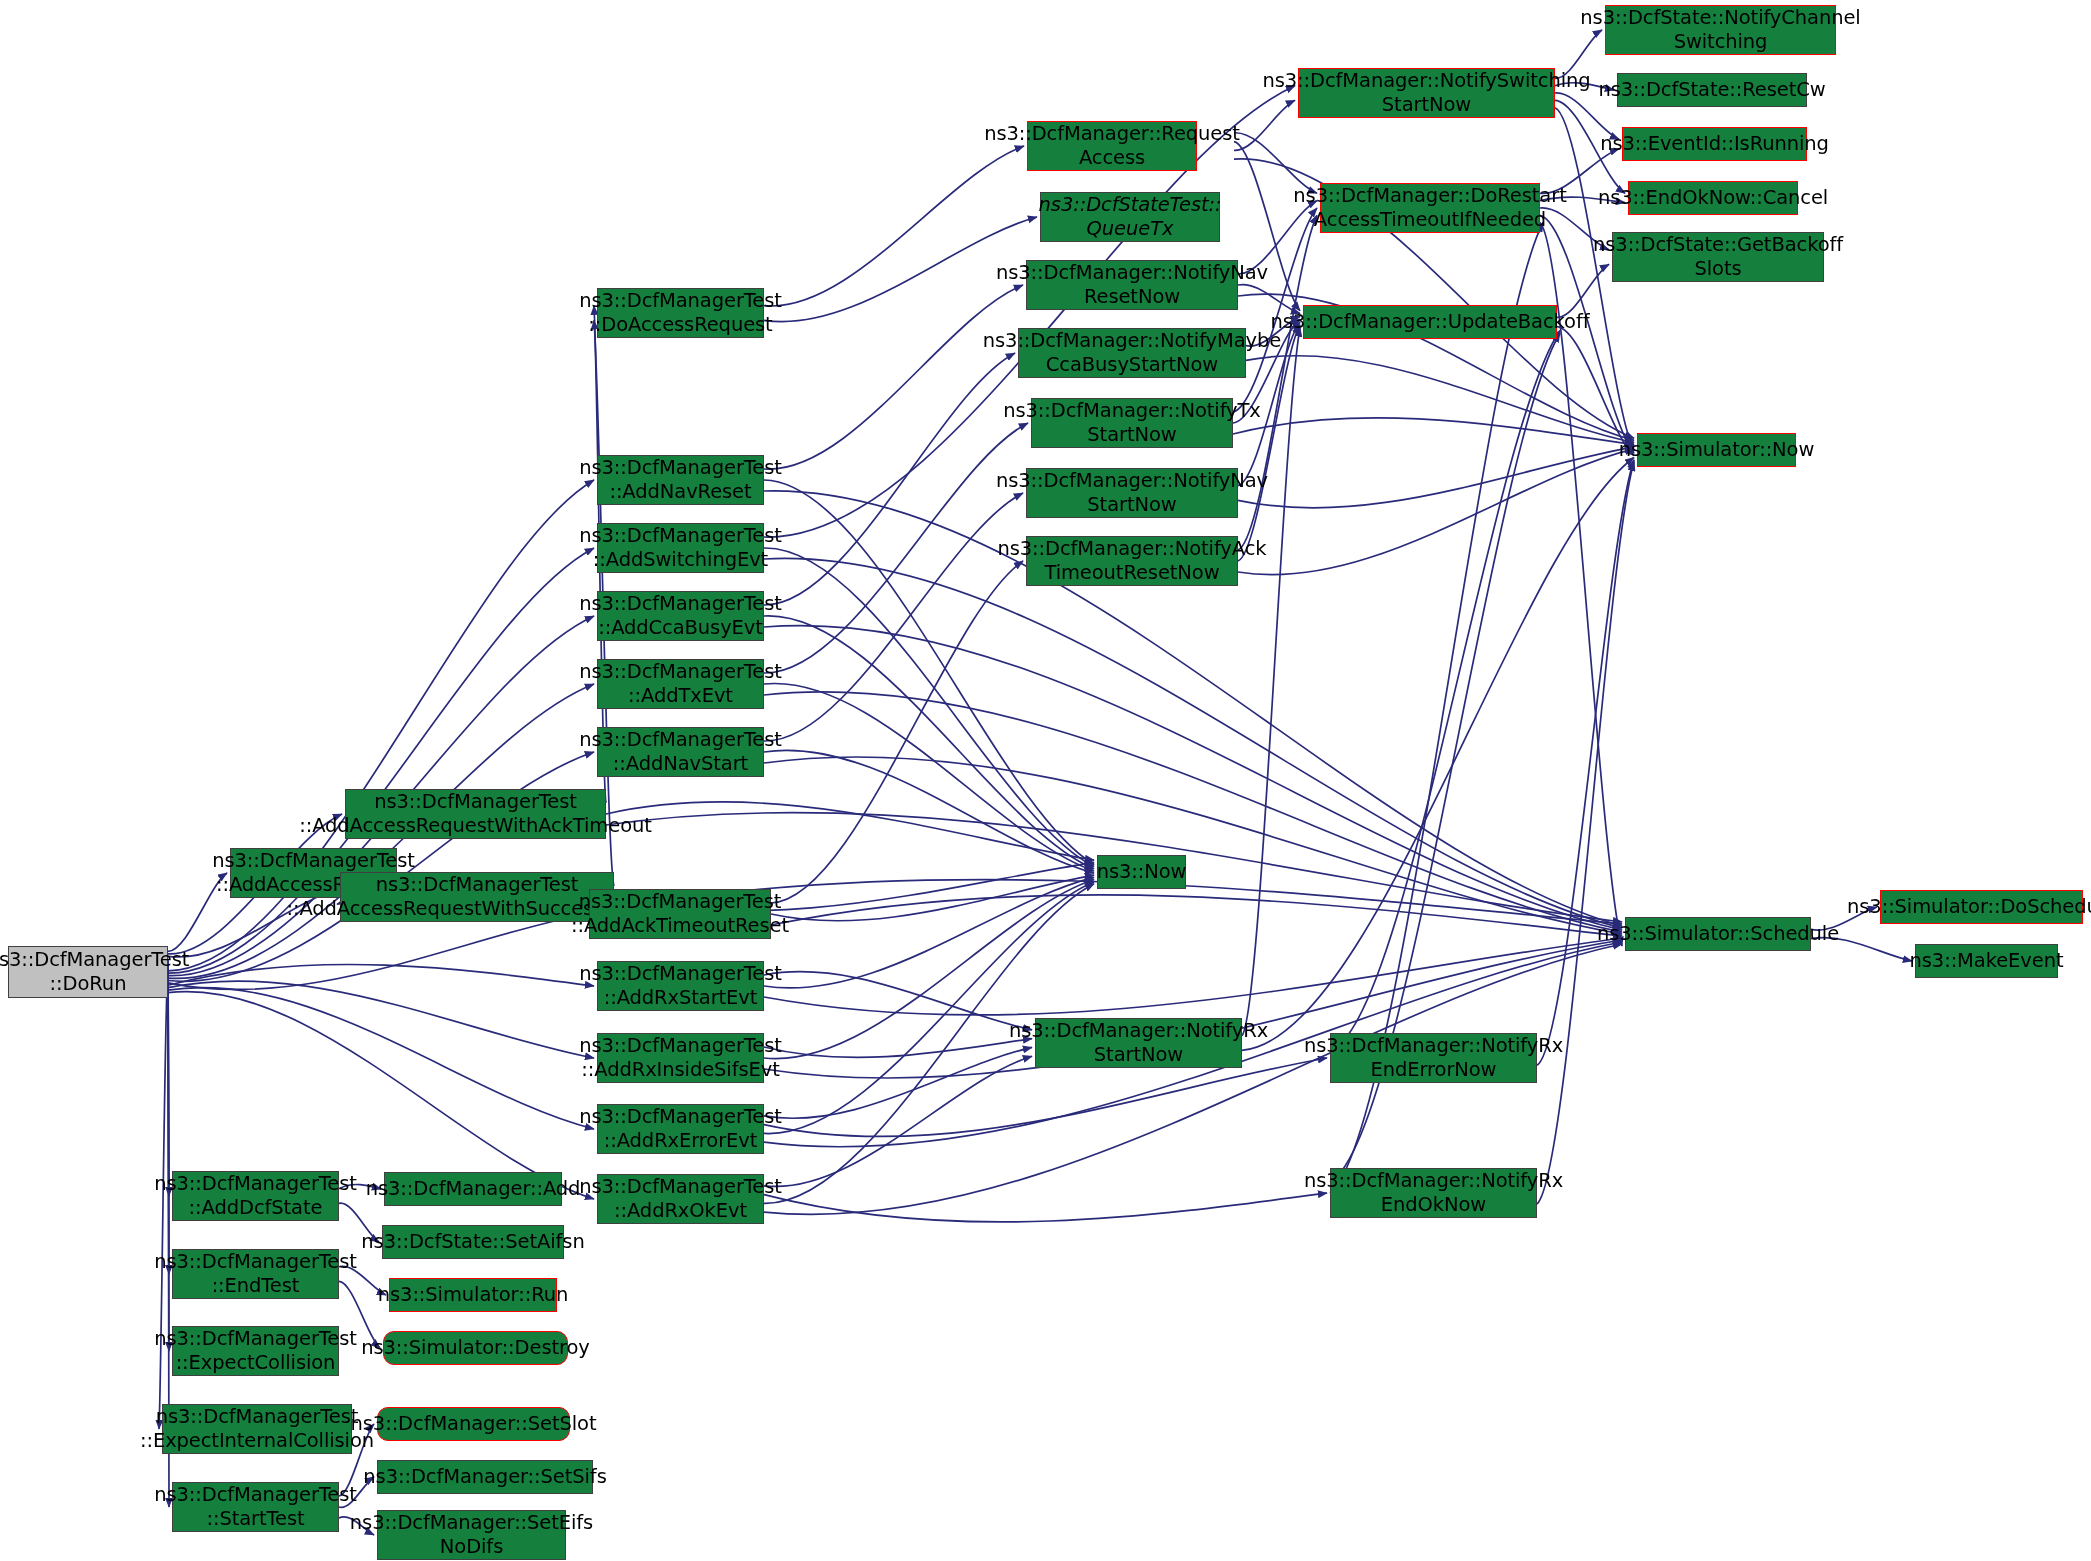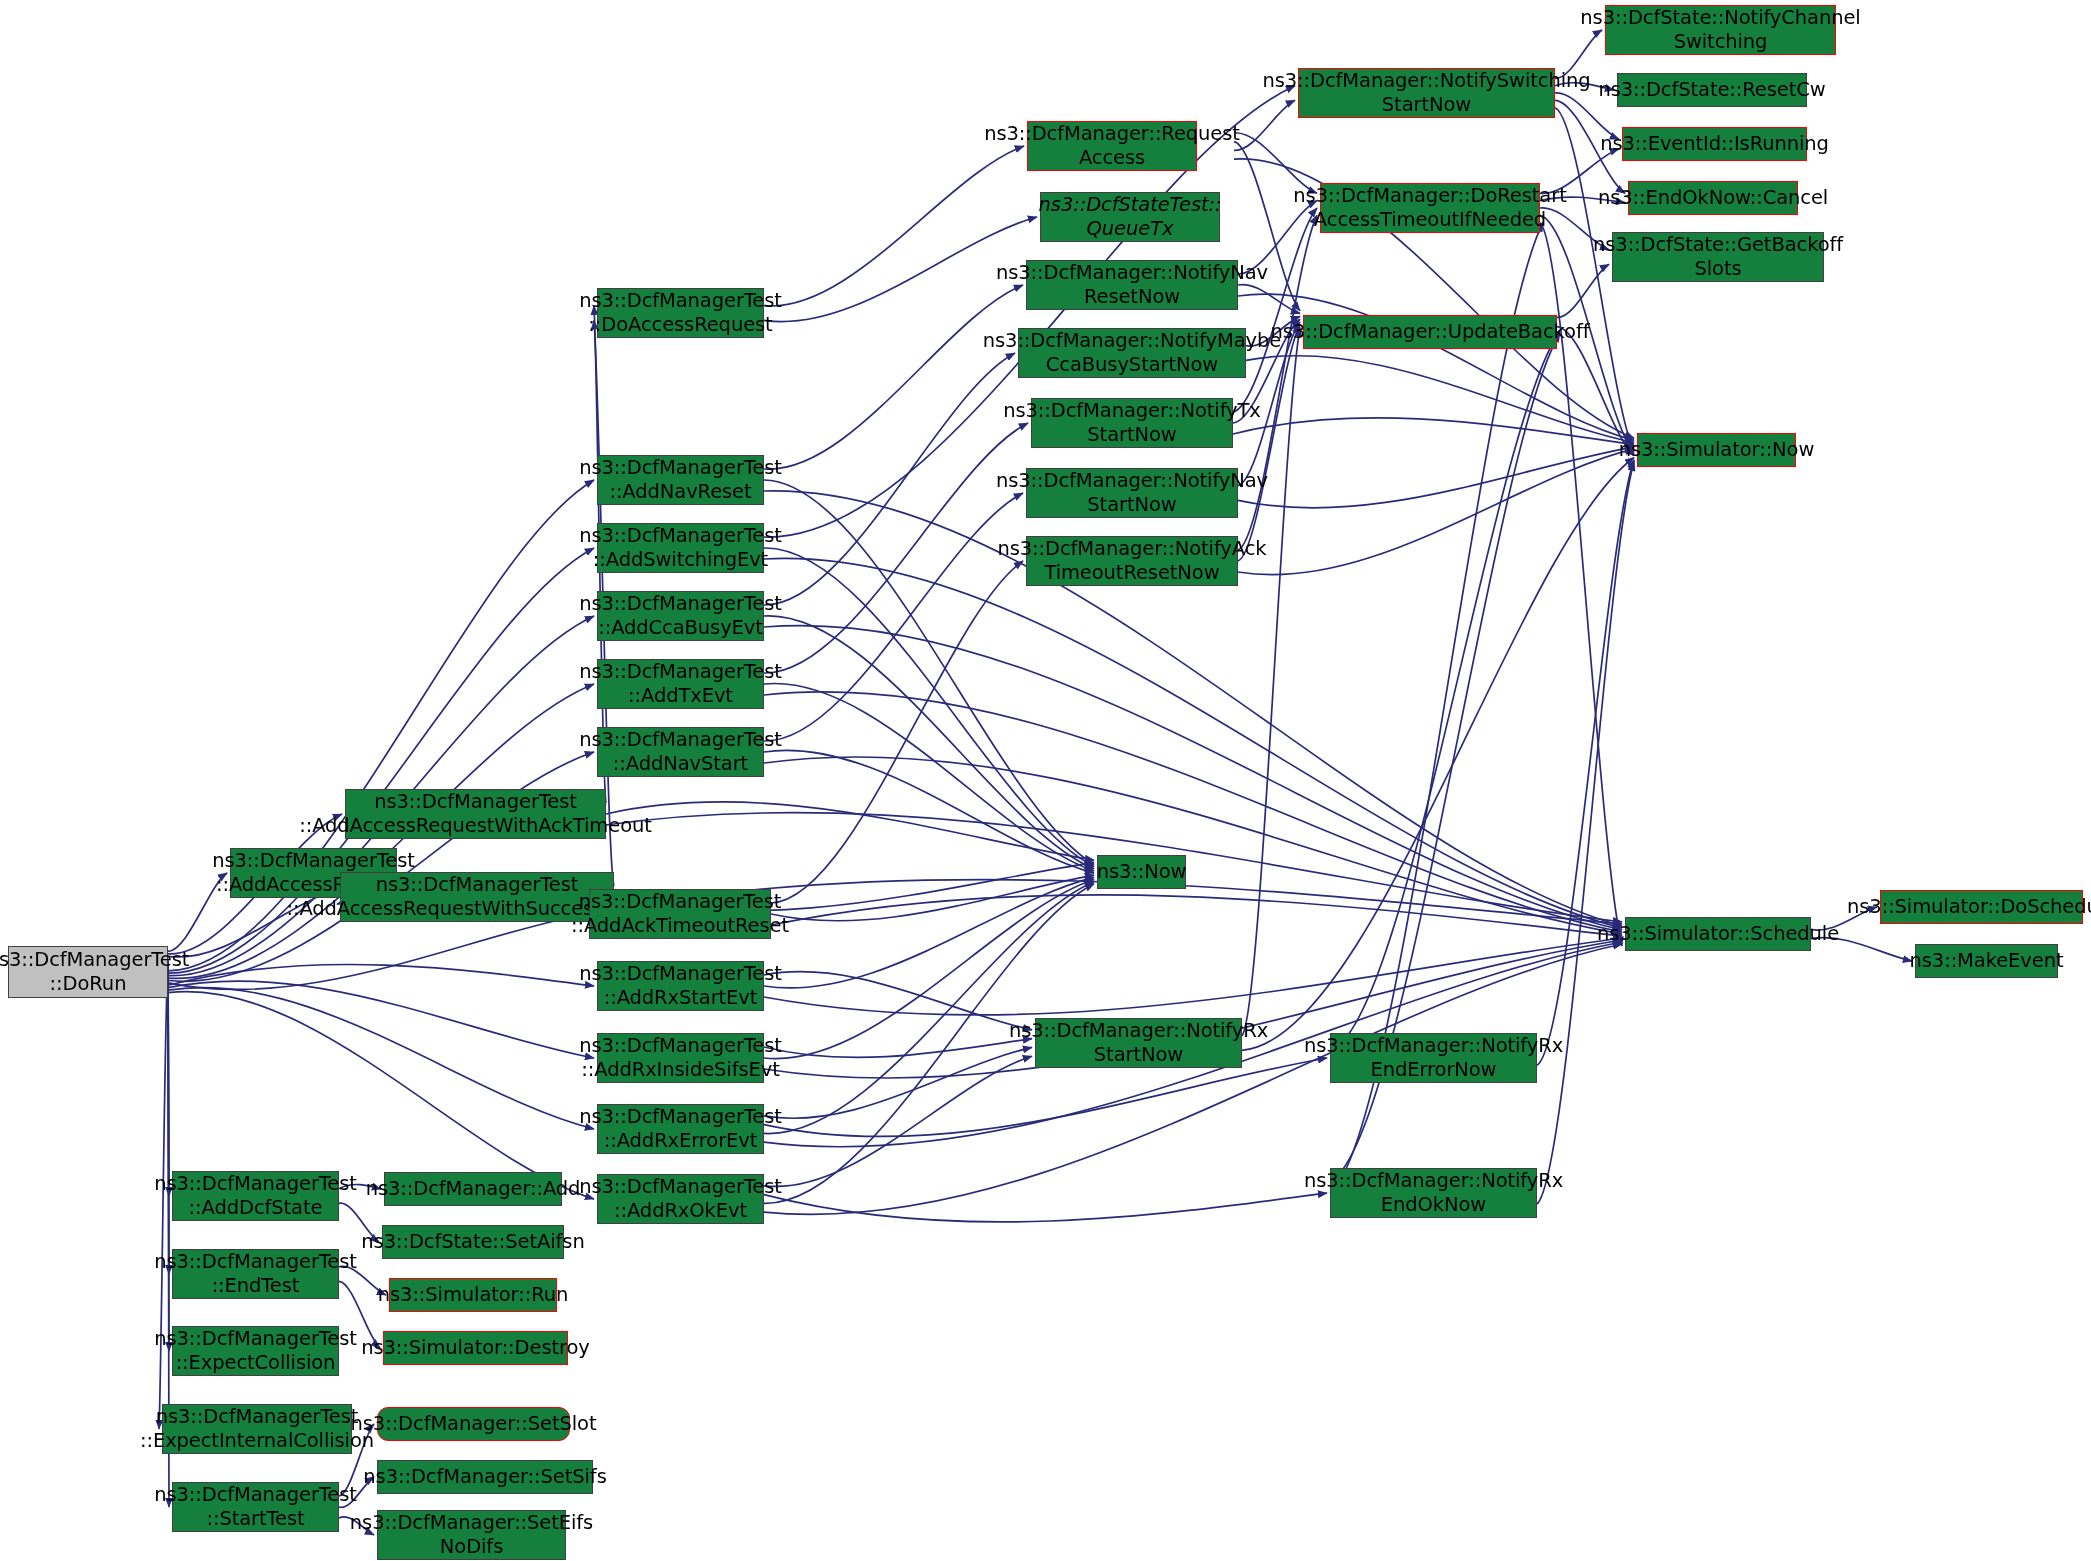--- a/index.html
+++ b/index.html
@@ -162,21 +162,21 @@
 ::EndTest</div>
     <div class="node" style="left: 172px; top: 1326px; width: 167px; height: 50px;">ns3::DcfManagerTest
 ::ExpectCollision</div>
     <div class="node" style="left: 162px; top: 1404px; width: 190px; height: 50px;">ns3::DcfManagerTest
 ::ExpectInternalCollision</div>
     <div class="node" style="left: 172px; top: 1482px; width: 167px; height: 50px;">ns3::DcfManagerTest
 ::StartTest</div>
     <div class="node" style="left: 384px; top: 1172px; width: 178px; height: 34px;">ns3::DcfManager::Add</div>
     <div class="node" style="left: 382px; top: 1225px; width: 182px; height: 34px;">ns3::DcfState::SetAifsn</div>
     <div class="node red" style="left: 389px; top: 1278px; width: 168px; height: 34px;">ns3::Simulator::Run</div>
-    <div class="node red" style="left: 383px; top: 1331px; width: 185px; height: 34px;">ns3::Simulator::Destroy</div>
+    <div class="node red" style="left: 383px; top: 1331px; width: 185px; height: 34px; border-radius: 11px;">ns3::Simulator::Destroy</div>
     <div class="node red" style="left: 377px; top: 1407px; width: 193px; height: 34px; border-radius: 11px;">ns3::DcfManager::SetSlot</div>
     <div class="node" style="left: 377px; top: 1460px; width: 216px; height: 34px;">ns3::DcfManager::SetSifs</div>
     <div class="node" style="left: 377px; top: 1510px; width: 189px; height: 50px;">ns3::DcfManager::SetEifs
 NoDifs</div>
     <div class="node" style="left: 597px; top: 288px; width: 167px; height: 50px;">ns3::DcfManagerTest
 ::DoAccessRequest</div>
     <div class="node" style="left: 597px; top: 455px; width: 167px; height: 50px;">ns3::DcfManagerTest
 ::AddNavReset</div>
     <div class="node" style="left: 597px; top: 523px; width: 167px; height: 50px;">ns3::DcfManagerTest
 ::AddSwitchingEvt</div>
@@ -208,21 +208,21 @@
     <div class="node" style="left: 1031px; top: 398px; width: 202px; height: 50px;">ns3::DcfManager::NotifyTx
 StartNow</div>
     <div class="node" style="left: 1026px; top: 468px; width: 212px; height: 50px;">ns3::DcfManager::NotifyNav
 StartNow</div>
     <div class="node" style="left: 1026px; top: 536px; width: 212px; height: 50px;">ns3::DcfManager::NotifyAck
 TimeoutResetNow</div>
     <div class="node red" style="left: 1298px; top: 68px; width: 257px; height: 50px;">ns3::DcfManager::NotifySwitching
 StartNow</div>
     <div class="node red" style="left: 1320px; top: 183px; width: 220px; height: 50px;">ns3::DcfManager::DoRestart
 AccessTimeoutIfNeeded</div>
-    <div class="node red" style="left: 1303px; top: 315px; width: 254px; height: 34px;">ns3::DcfManager::UpdateBackoff</div>
+    <div class="node red" style="left: 1303px; top: 305px; width: 254px; height: 34px;">ns3::DcfManager::UpdateBackoff</div>
     <div class="node red" style="left: 1605px; top: 5px; width: 231px; height: 50px;">ns3::DcfState::NotifyChannel
 Switching</div>
     <div class="node" style="left: 1617px; top: 73px; width: 190px; height: 34px;">ns3::DcfState::ResetCw</div>
     <div class="node red" style="left: 1622px; top: 127px; width: 185px; height: 34px;">ns3::EventId::IsRunning</div>
     <div class="node red" style="left: 1628px; top: 181px; width: 170px; height: 34px;">ns3::EndOkNow::Cancel</div>
     <div class="node" style="left: 1612px; top: 232px; width: 212px; height: 50px;">ns3::DcfState::GetBackoff
 Slots</div>
     <div class="node red" style="left: 1637px; top: 433px; width: 159px; height: 34px;">ns3::Simulator::Now</div>
     <div class="node" style="left: 1625px; top: 917px; width: 186px; height: 34px;">ns3::Simulator::Schedule</div>
     <div class="node red" style="left: 1880px; top: 890px; width: 203px; height: 34px;">ns3::Simulator::DoSchedule</div>

